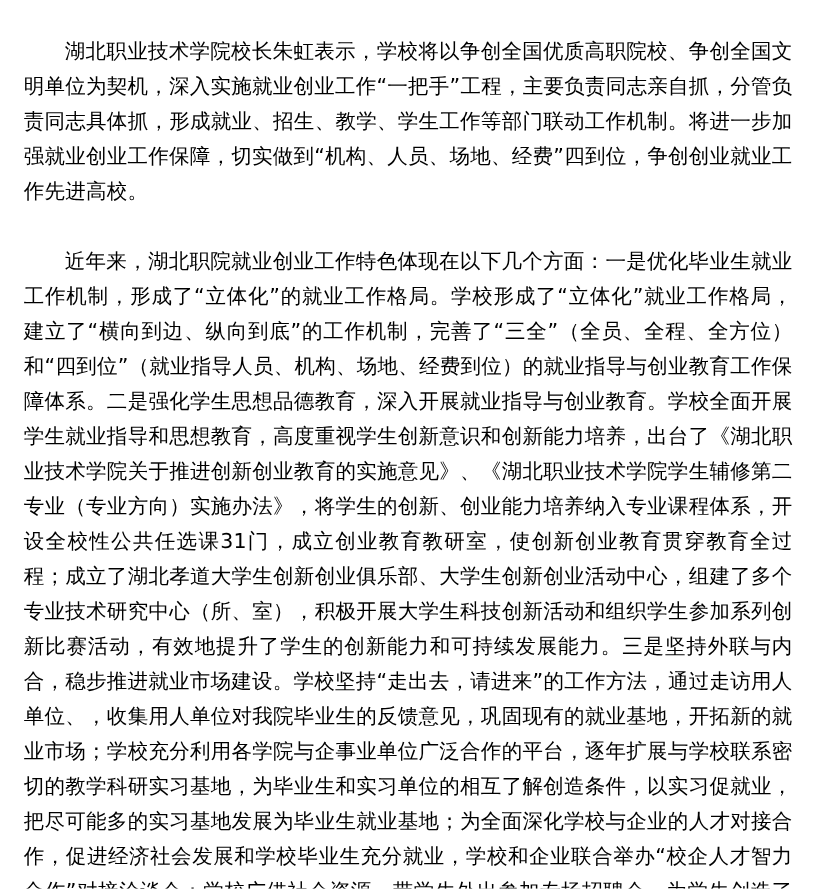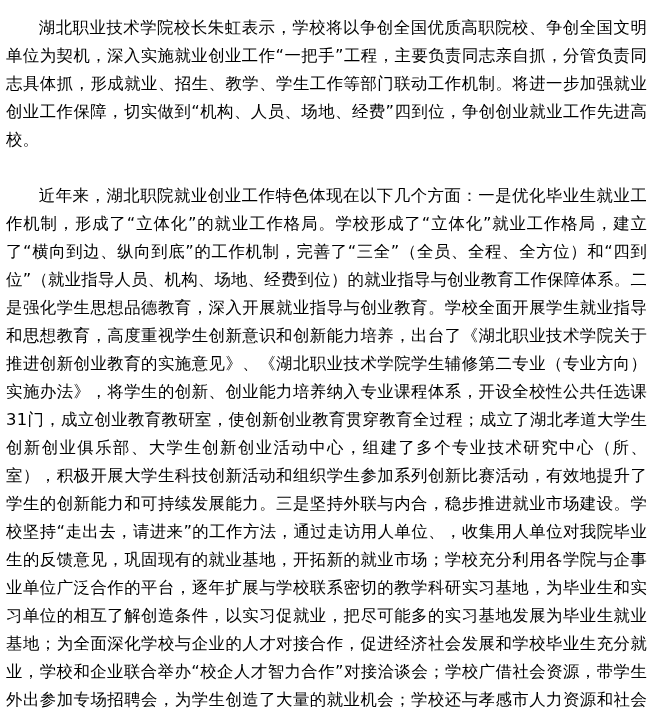--- a/index.html
+++ b/index.html
@@ -17,21 +17,21 @@
     background: #ffffff;
     color: #000000;
     font-family: "DejaVu Sans", "Liberation Sans", sans-serif;
     font-size: 16.4px;
     line-height: 28px;
     text-align: justify;
     letter-spacing: 0.2px;
     word-break: break-all;
   }
   .page p {
-    margin: 4px;
+    margin: 17px;
     text-indent: 2em;
   }
   .page p + p {
     margin-top: 28px; 
   }
 </style>
 </head>
 <body>
 
 <div class="page">

